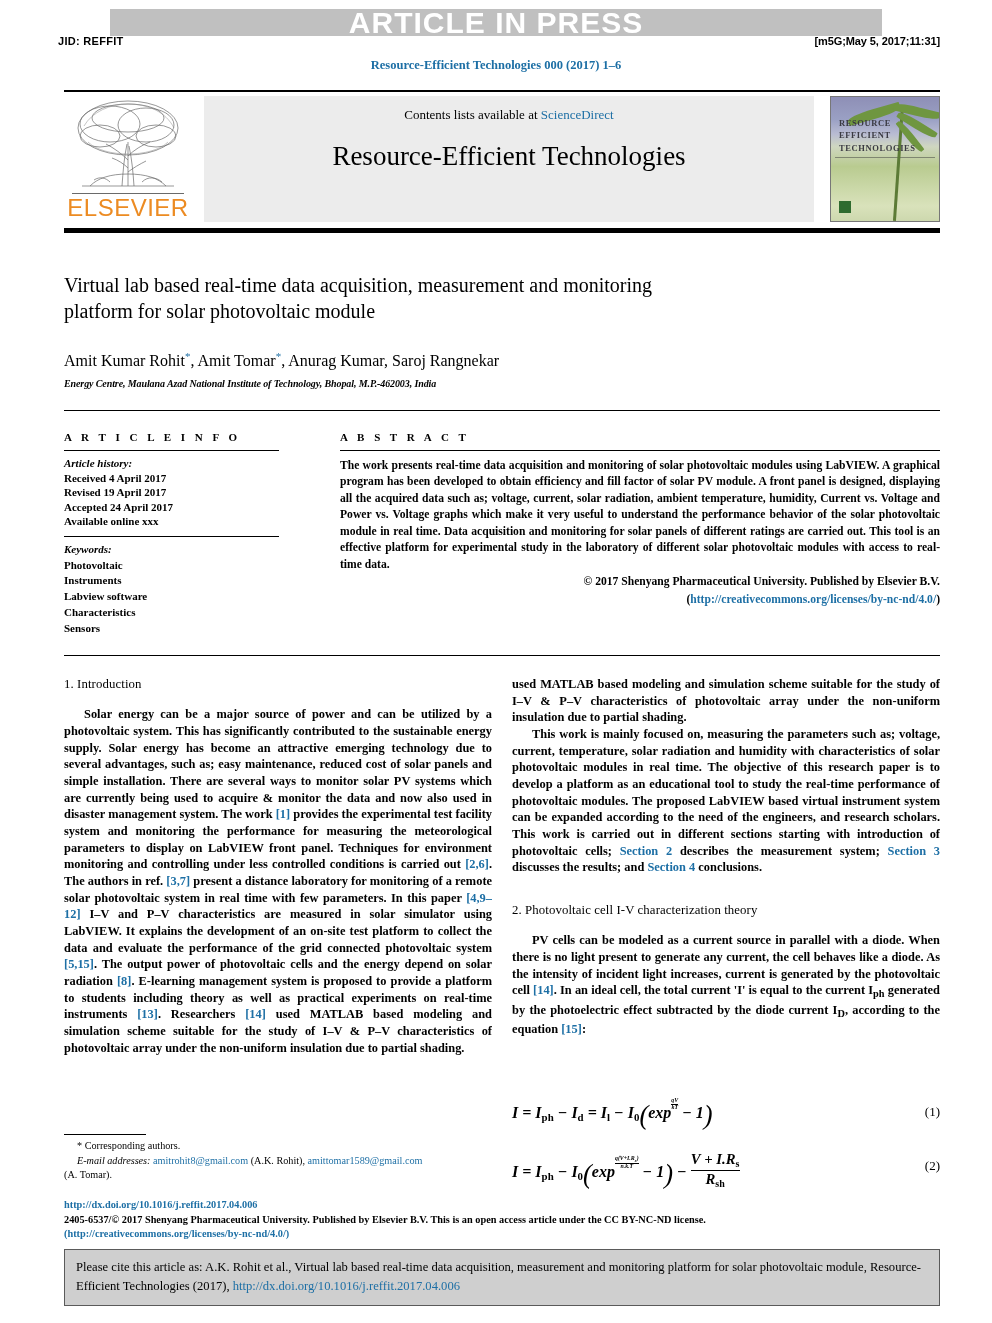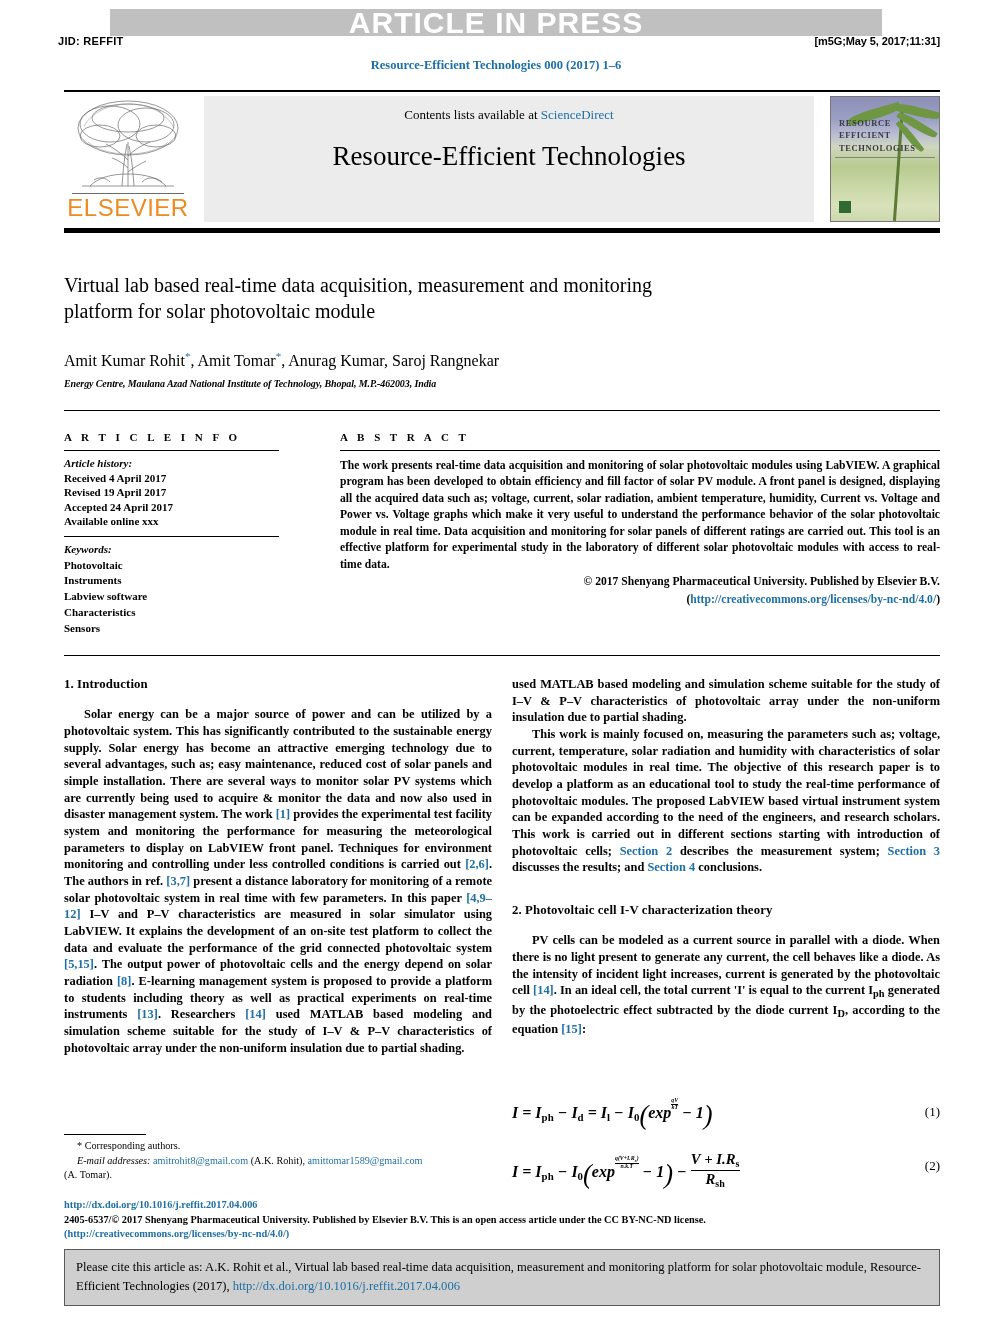--- a/index.html
+++ b/index.html
@@ -306,21 +306,21 @@
     width: 428px;
     font-size: 12.4px;
     text-align: justify;
     line-height: 1.345;
     font-weight: bold;
   }
   .col-left { left: 64px; }
   .col-right { left: 512px; }
   .h2 {
     font-size: 12.8px;
-    font-weight: bold;
+    font-weight: normal;
     margin: 0 0 13px 0;
     text-align: left;
     letter-spacing: 0.1px;
   }
   .h2.spaced { margin-top: 26px; }
   .p { margin: 0; text-indent: 20px; }
   .p.noind { text-indent: 0; }
 
   
   .eq {

